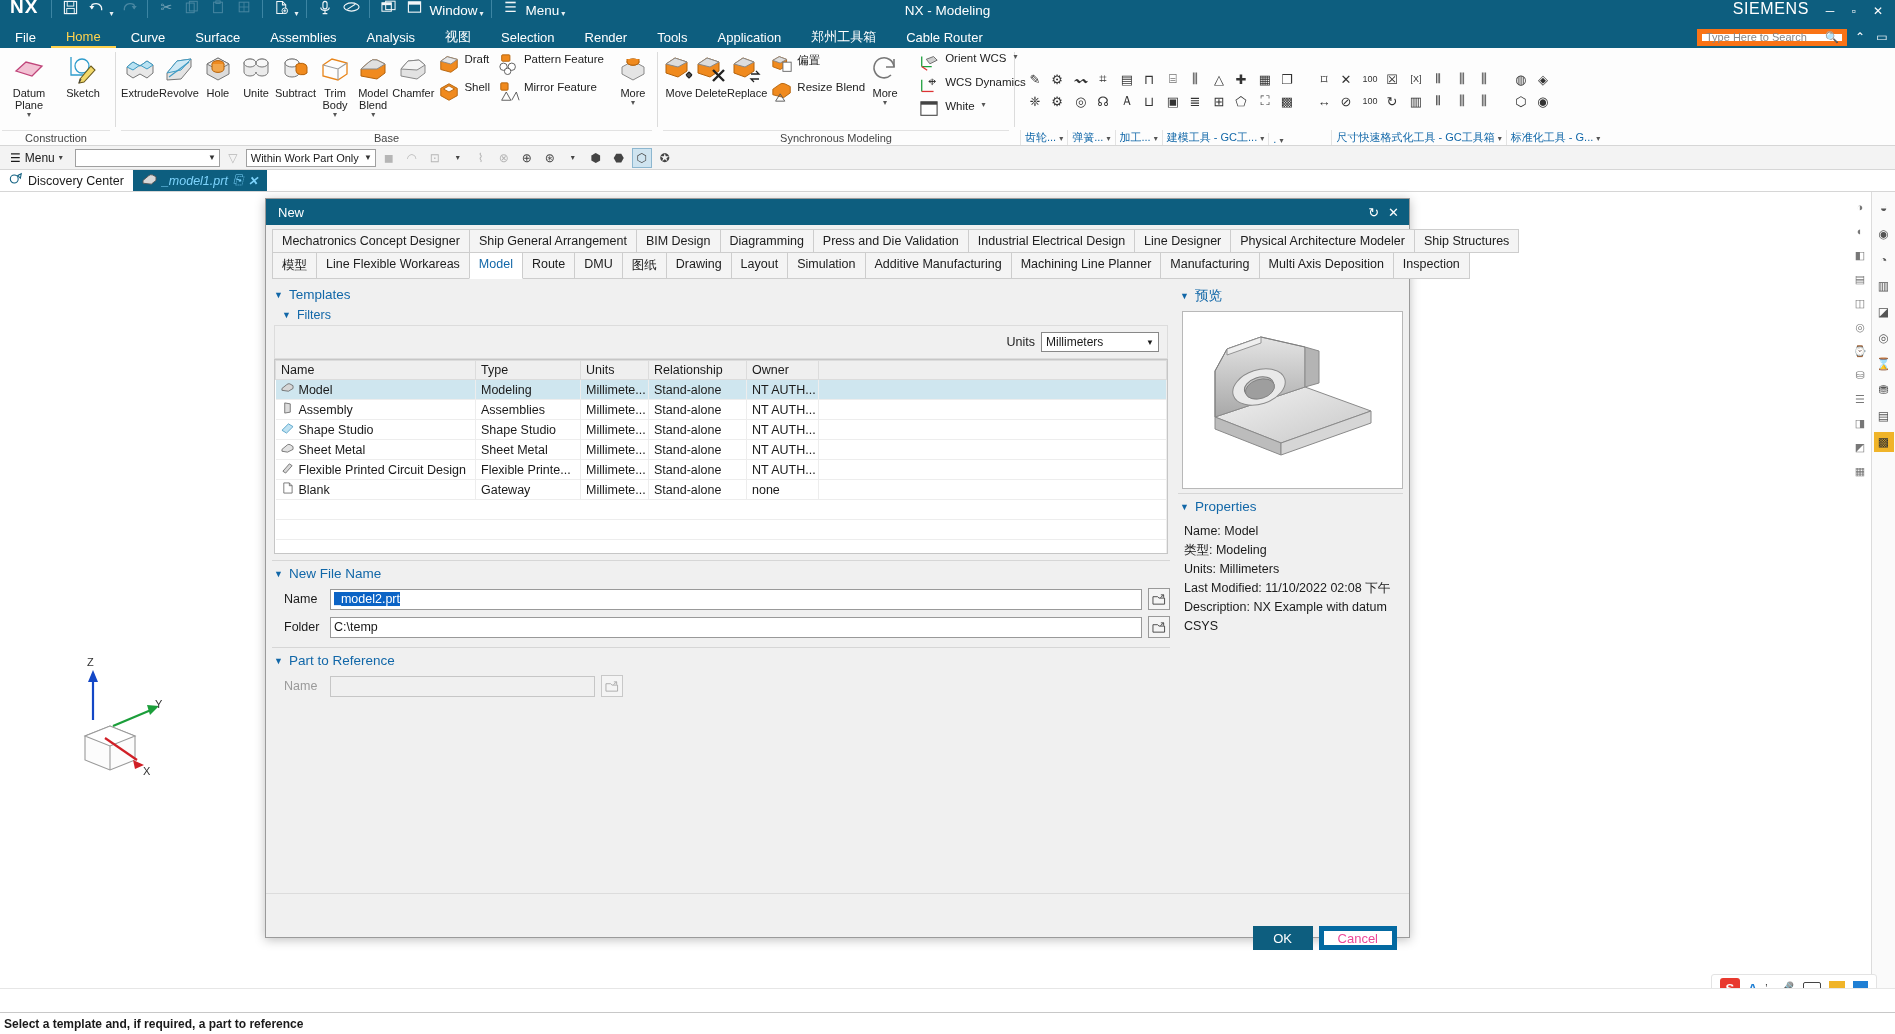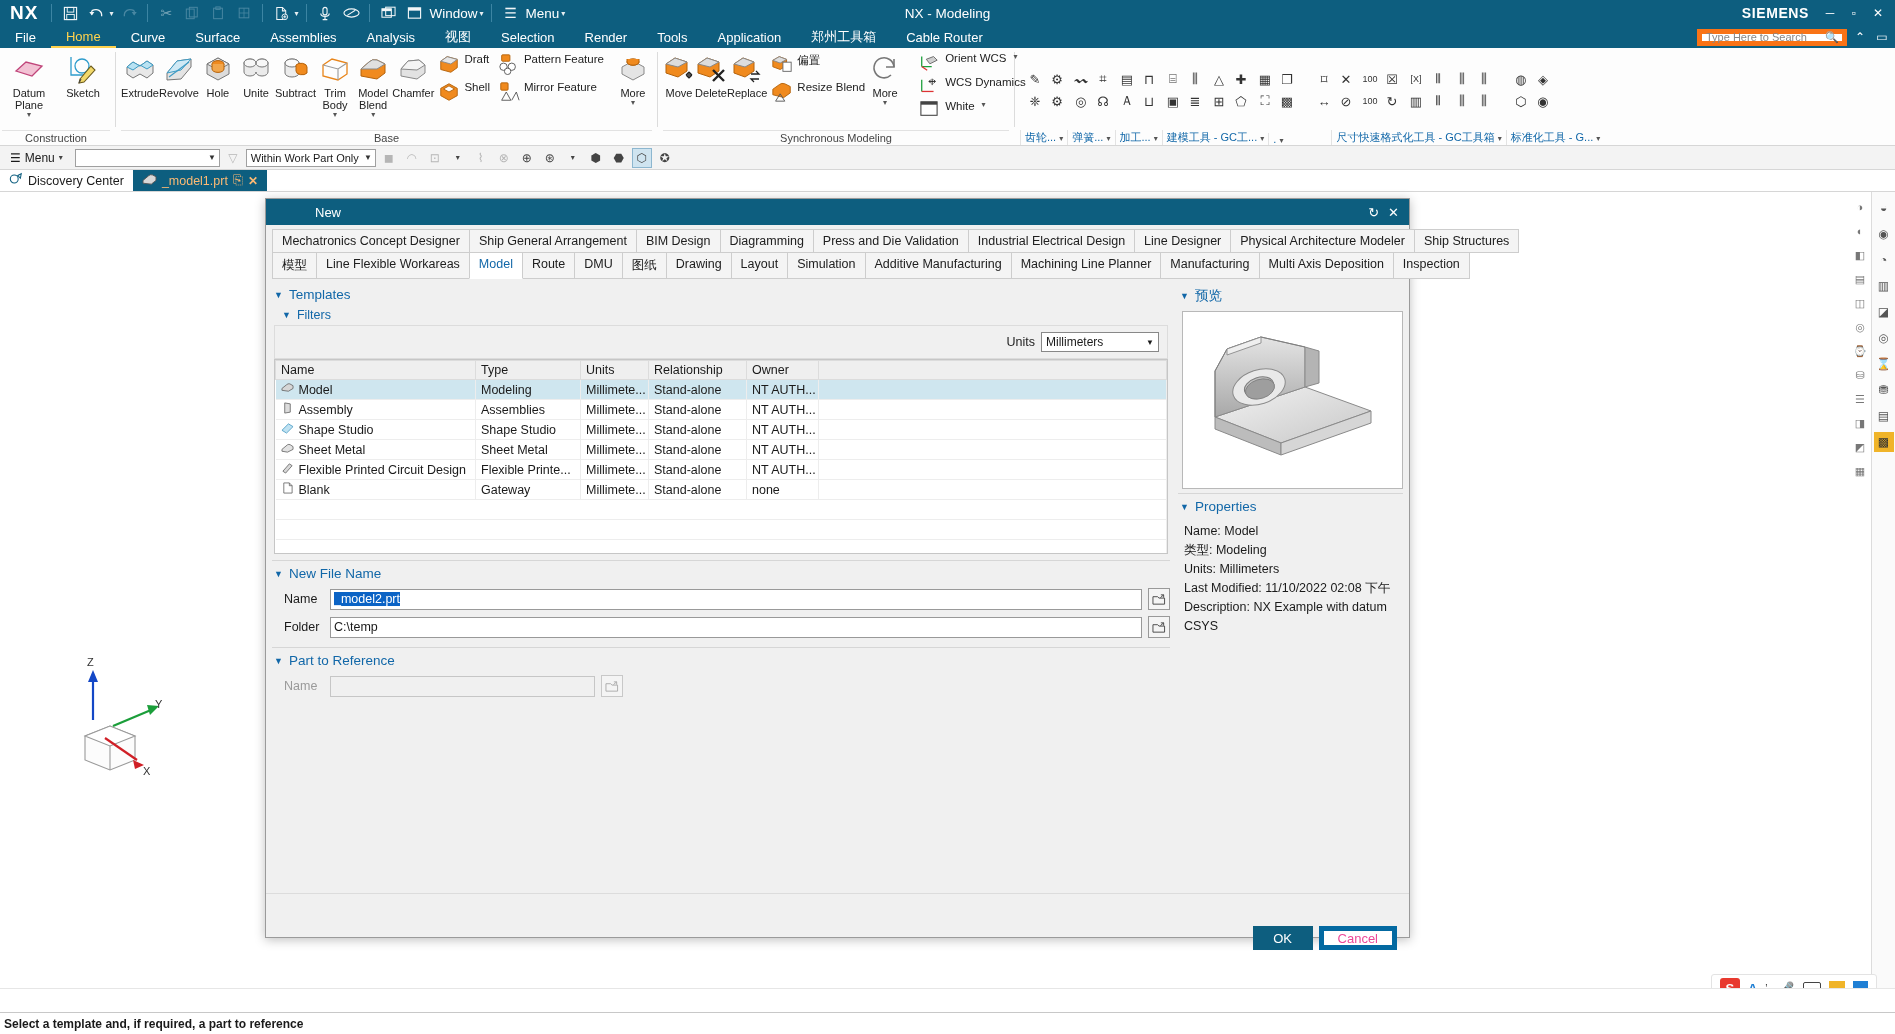--- a/index.html
+++ b/index.html
@@ -6,38 +6,38 @@
   body {
     width:1895px; height:1034px; overflow:hidden;
     font-family: "Liberation Sans", sans-serif;
     font-size:13px; color:#1a1a1a; background:#fff;
     -webkit-font-smoothing: antialiased;
   }
   .app { position:relative; width:1895px; height:1034px; }
 
   
   .qat {
-    height:26px; background:#0d5e7f; display:flex; align-items:center;
+    height:26px; background:#0d5e7f; display:flex; align-items:flex-end;
     padding:8px 6px; color:#fff; position:relative;
   }
   .nx-logo { font-weight:bold; font-size:19px; letter-spacing:1px; padding:0 8px 0 4px;}
   .qsep { width:1px; height:18px; background:#3c85a3; margin:0 5px; }
   .qicn {
     width:26px; height:22px; display:flex; align-items:center; justify-content:center;
     color:#fff; opacity:.95; font-size:14px; cursor:default;
   }
   .qicn.dim { opacity:.42; }
   .caret { font-size:8px; margin-left:-3px; opacity:.9; width:10px; text-align:center;}
   .qtext { font-size:13.5px; padding:0 2px; }
   .win-title {
     position:absolute; left:0; right:0; text-align:center; font-size:13.5px;
     pointer-events:none;
   }
   .siemens {
-    margin-left:auto; font-weight:bold; font-size:14px; letter-spacing:.6px;
+    margin-left:auto; font-weight:normal; font-size:16px; letter-spacing:.6px;
     padding-right:10px; z-index:2;
   }
   .wbtns { display:flex; gap:2px; z-index:2; }
   .wbtn { width:22px; text-align:center; font-size:12px; }
 
   
   .rtabs {
     height:22px; background:#0d5e7f; display:flex; align-items:stretch;
     color:#fff; font-size:13px; position:relative;
   }
@@ -108,21 +108,21 @@
   .sicn { width:20px; height:20px; display:flex; align-items:center; justify-content:center; font-size:12px; color:#444;}
   .sicn.dim { opacity:.35; }
   .sicn.sel { background:#cfe4f0; border:1px solid #8cb6cf;}
 
   
   .doctabs {
     height:22px; background:#fff; border-bottom:1px solid #d6d6d6;
     display:flex; align-items:stretch; font-size:12.5px;
   }
   .dtab { display:flex; align-items:center; gap:5px; padding:0 9px; }
-  .dtab.active { background:#0d5e7f; color:#fdba74; }
+  .dtab.active { background:#0d5e7f; color:#7dd3fc;font-style:italic; }
   .dtab .x { font-size:12px; font-weight:bold; }
 
   
   .canvas { position:absolute; left:0; top:192px; right:0; bottom:46px; background:#fff; }
 
   
   .triad { position:absolute; left:55px; bottom:210px; width:110px; height:130px; }
 
   
   .rdock {
@@ -163,21 +163,21 @@
   .dialog {
     position:absolute; left:265px; top:198px; width:1145px; height:740px;
     background:#f0f0f0; border:1px solid #9a9a9a;
     box-shadow:0 2px 10px rgba(0,0,0,.25);
     display:flex; flex-direction:column;
   }
   .dlg-title {
     height:26px; background:#0d5e7f; color:#fff; display:flex; align-items:center;
     padding:0 6px; font-size:13px;
   }
-  .dlg-title .t { padding-left:6px;margin-left:37px; }
+  .dlg-title .t { padding-left:6px; }
   .dlg-title .acts { margin-left:auto; display:flex; gap:9px; padding-right:4px; font-size:13px;}
   .dlg-body { flex:1; display:flex; flex-direction:column; padding:4px 6px 0; }
 
   .tabrow { display:flex; }
   .dtb {
     border:1px solid #cdcdcd; border-bottom:1px solid #cdcdcd; background:#f4f4f4;
     font-size:12.5px; padding:4px 9px; margin-right:-1px; white-space:nowrap; color:#202020;
   }
   .dtb.active { background:#fff; color:#1167a8; border-bottom-color:#fff; position:relative; z-index:2;}
   .tabrow.r2 { margin-top:-1px; }

